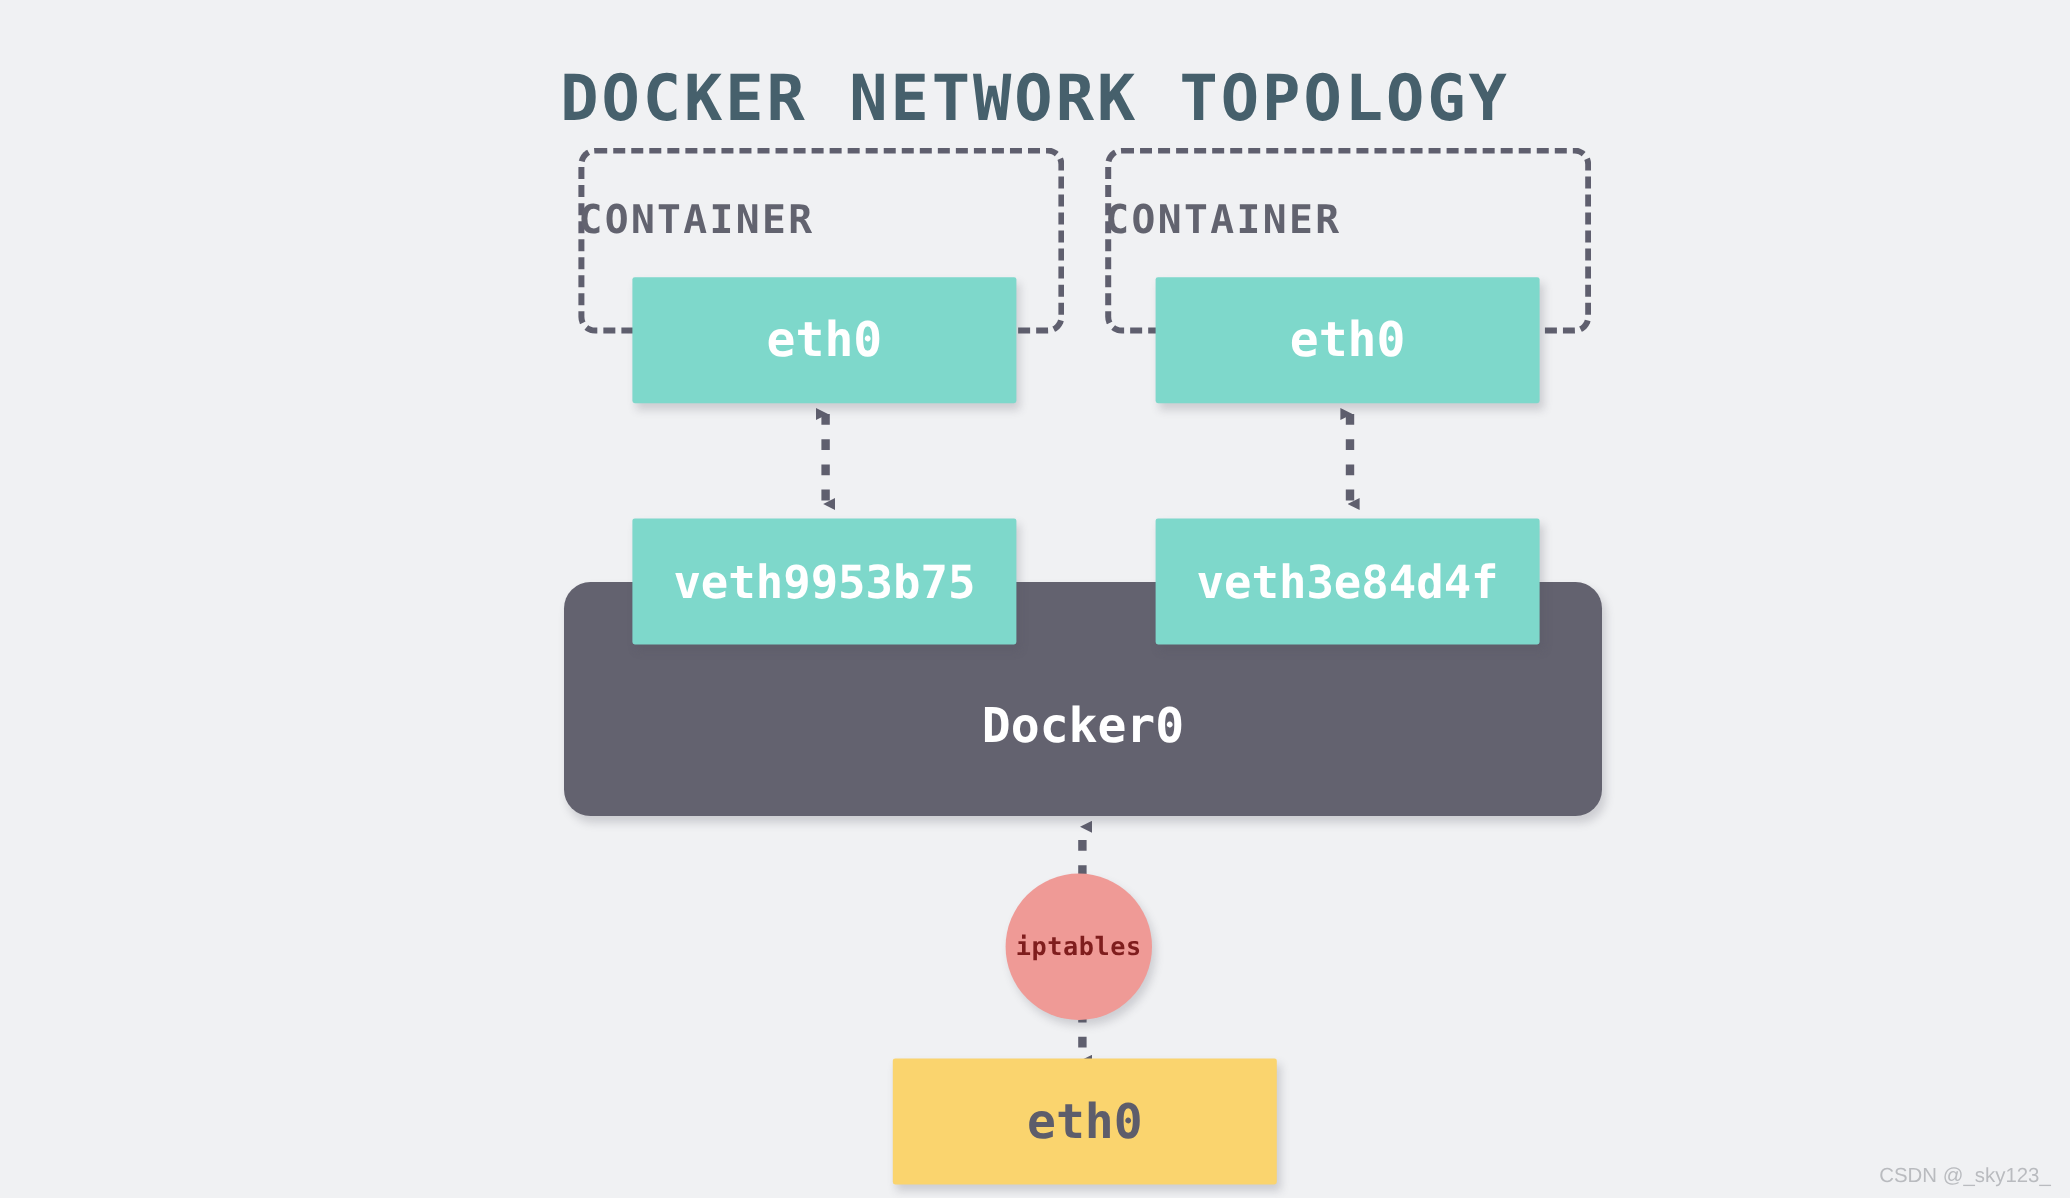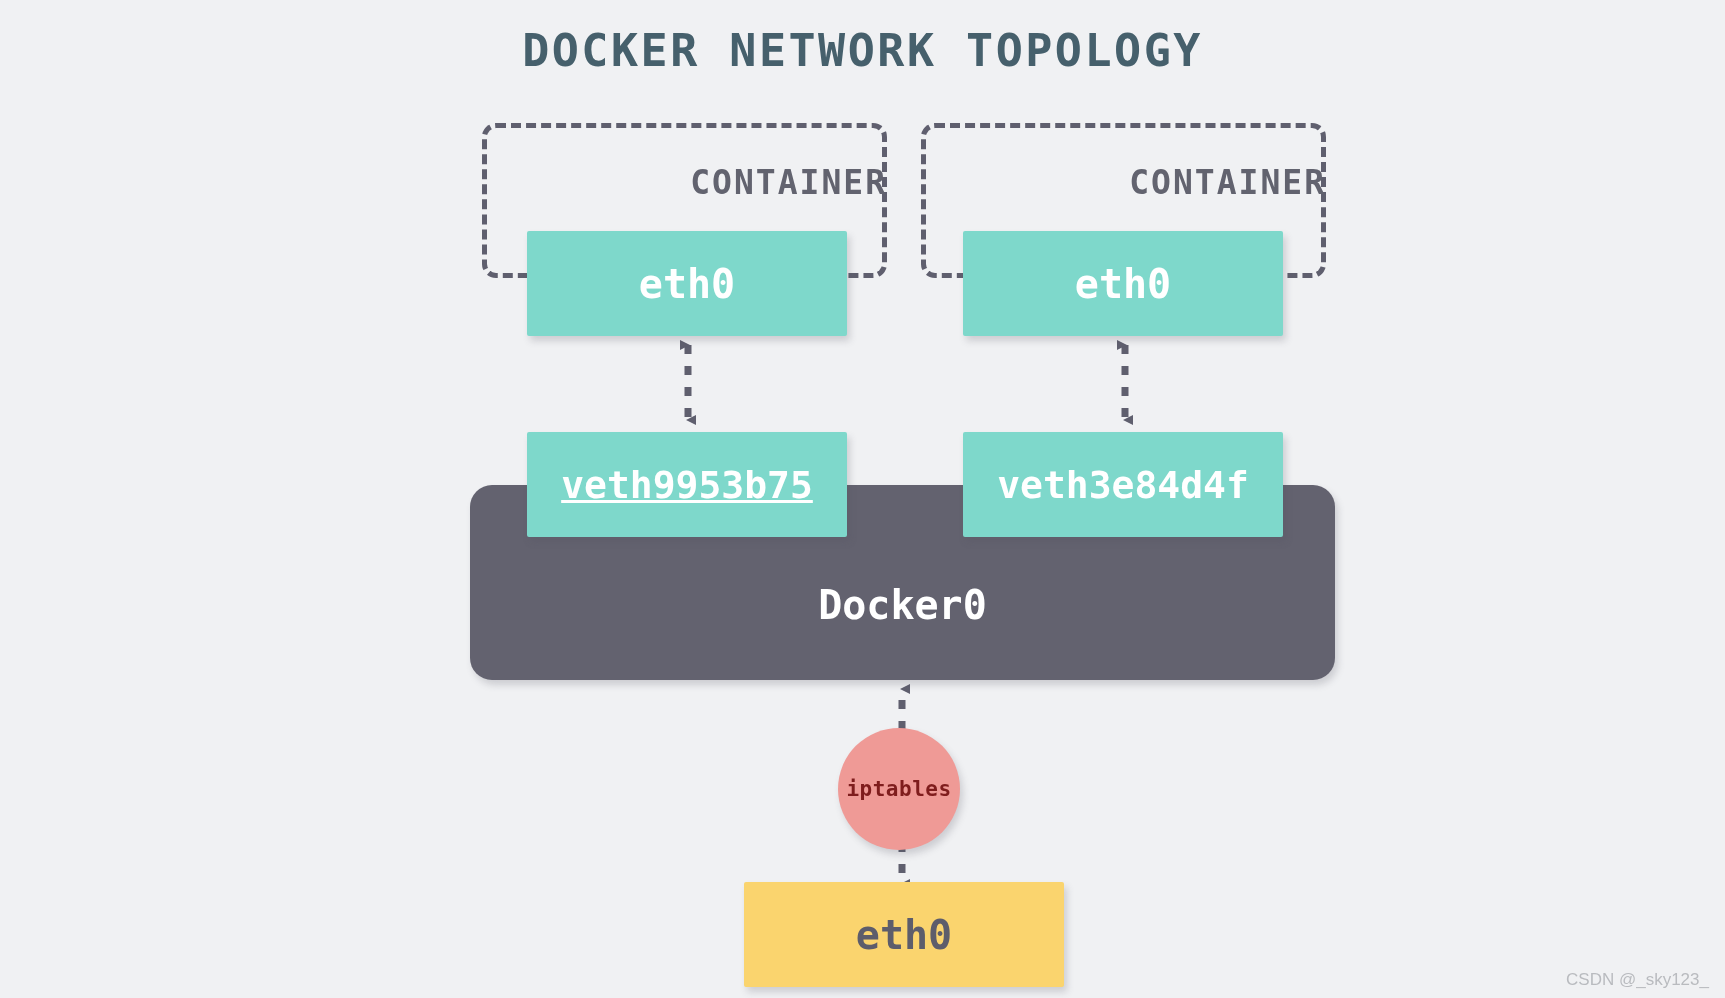--- a/index.html
+++ b/index.html
@@ -16,42 +16,42 @@
   #stage {
     position: relative;
     width: 1725px;
     height: 998px;
   }
 
   
   .title {
     position: absolute;
     left: 0;
-    top: 24px;
+    top: 52px;
     width: 1725px;
     text-align: center;
     font-family: "DejaVu Sans Mono", monospace;
-    font-size: 45px;
+    font-size: 53px;
     font-weight: 700;
     letter-spacing: 2.5px;
     color: #46606c;
     white-space: pre;
   }
 
   
   .container-frame {
     position: absolute;
     border: 5px dashed #5f5f6e;
     border-radius: 14px;
     box-sizing: border-box;
     background: transparent;
   }
   .container-label {
     position: absolute;
-    text-align: right;
+    text-align: left;
     font-family: "DejaVu Sans Mono", monospace;
     font-size: 33px;
     font-weight: 700;
     letter-spacing: 2px;
     color: #62636f;
     white-space: pre;
   }
 
   
   .node {
@@ -163,21 +163,21 @@
 
     <g>
       <path d="M902,843 L902,884" stroke="#5f5f6e" stroke-width="7" stroke-dasharray="9,12" fill="none" marker-end="url(#arrowDown)"></path>
     </g>
   </svg>
 
   <div class="node slate node-docker0" style="left:470px; top:485px; width:865px; height:195px; align-items:flex-end; padding-bottom:52px;">
     <span>Docker0</span>
   </div>
 
-  <div class="node teal node-veth-l" style="left:527px; top:432px; width:320px; height:105px;text-decoration:underline;">
+  <div class="node teal node-veth-l" style="left:527px; top:432px; width:320px; height:105px;">
     <span>veth9953b75</span>
   </div>
 
   <div class="node teal node-veth-r" style="left:963px; top:432px; width:320px; height:105px;">
     <span>veth3e84d4f</span>
   </div>
 
   <div class="node teal node-eth0-l" style="left:527px; top:231px; width:320px; height:105px;">
     <span>eth0</span>
   </div>

